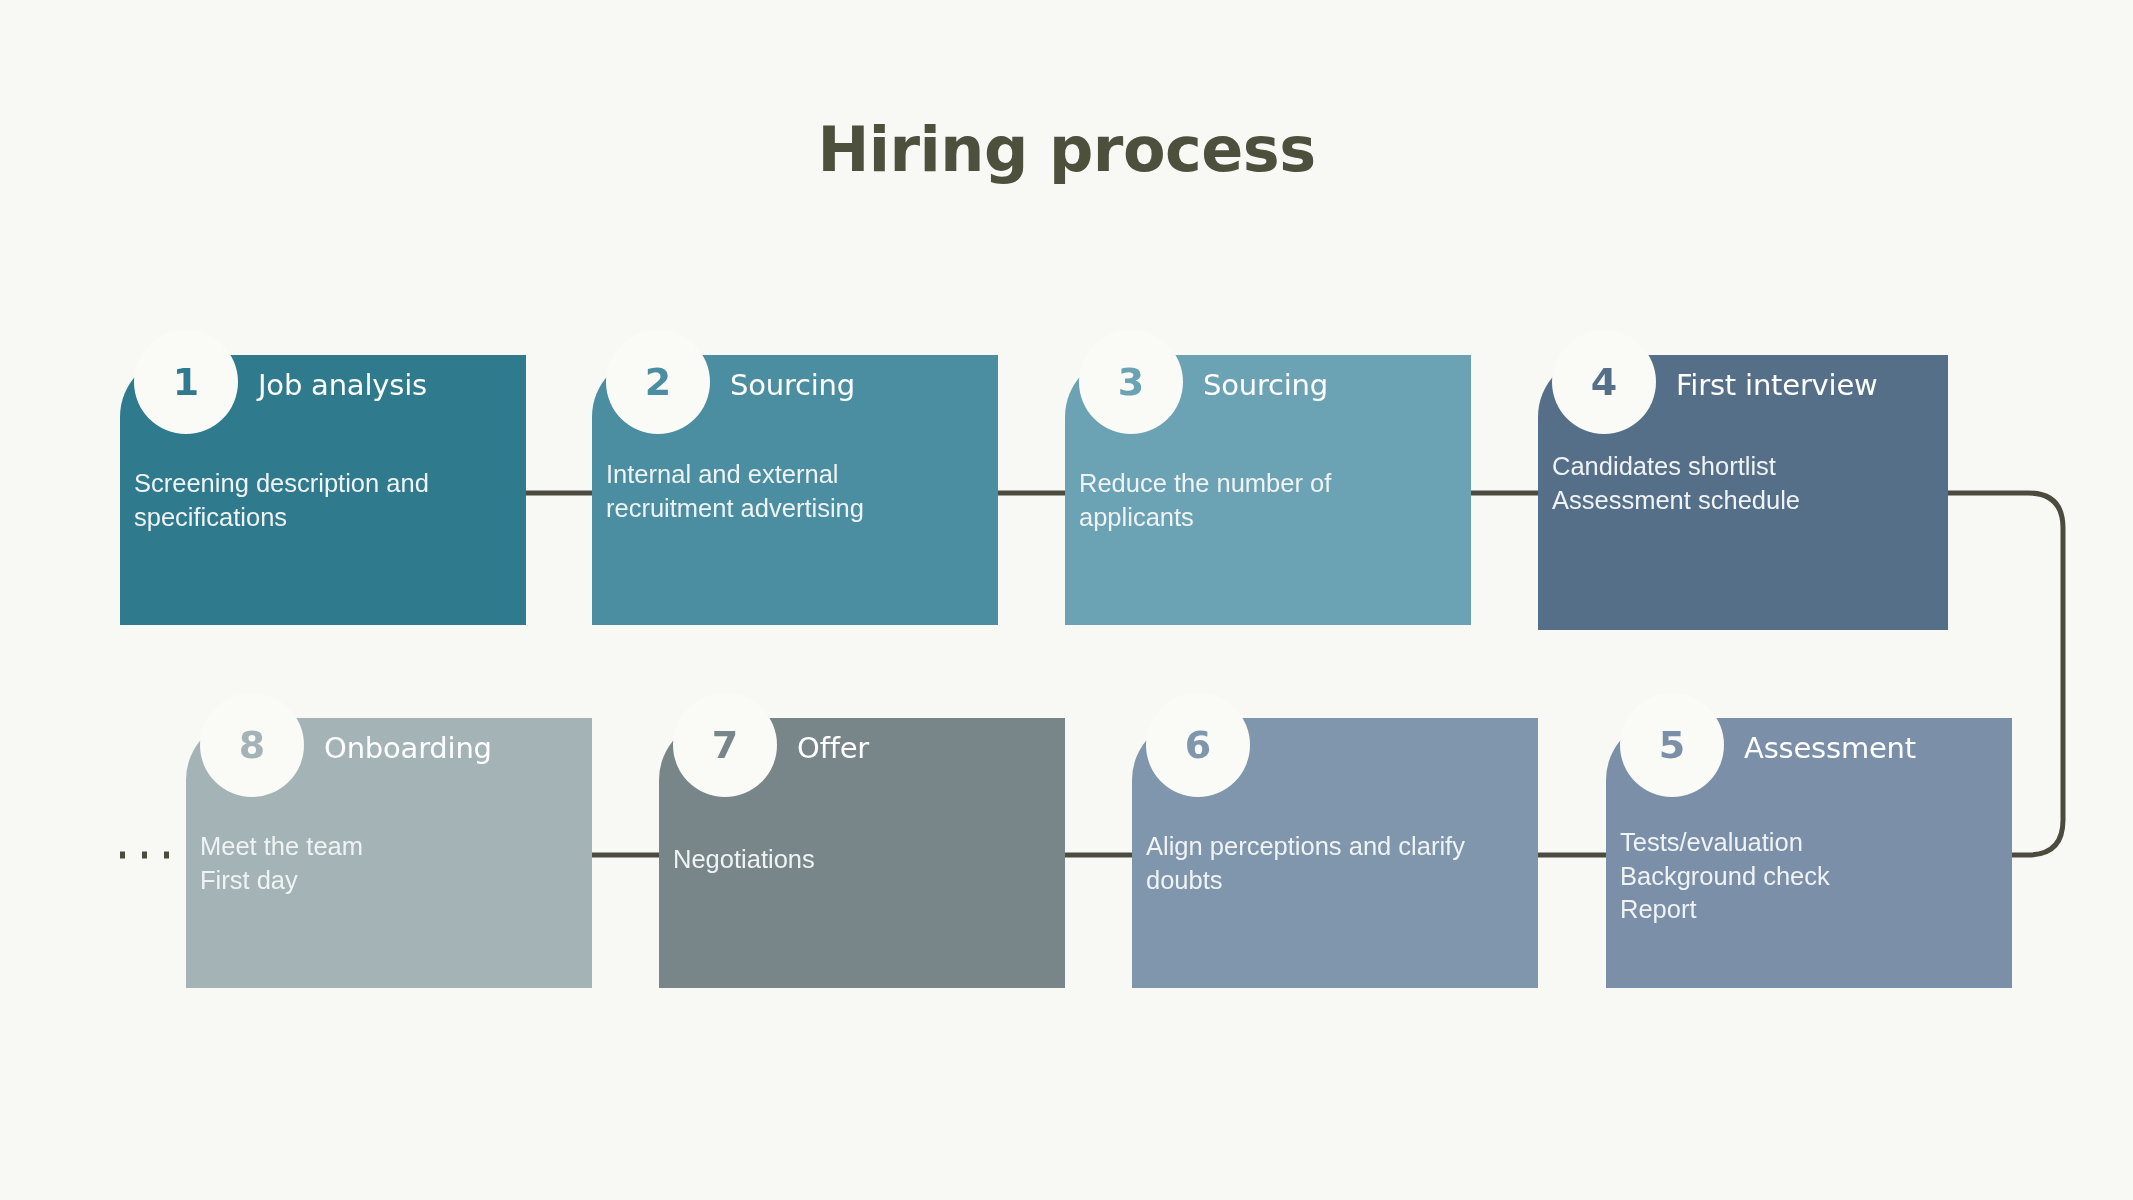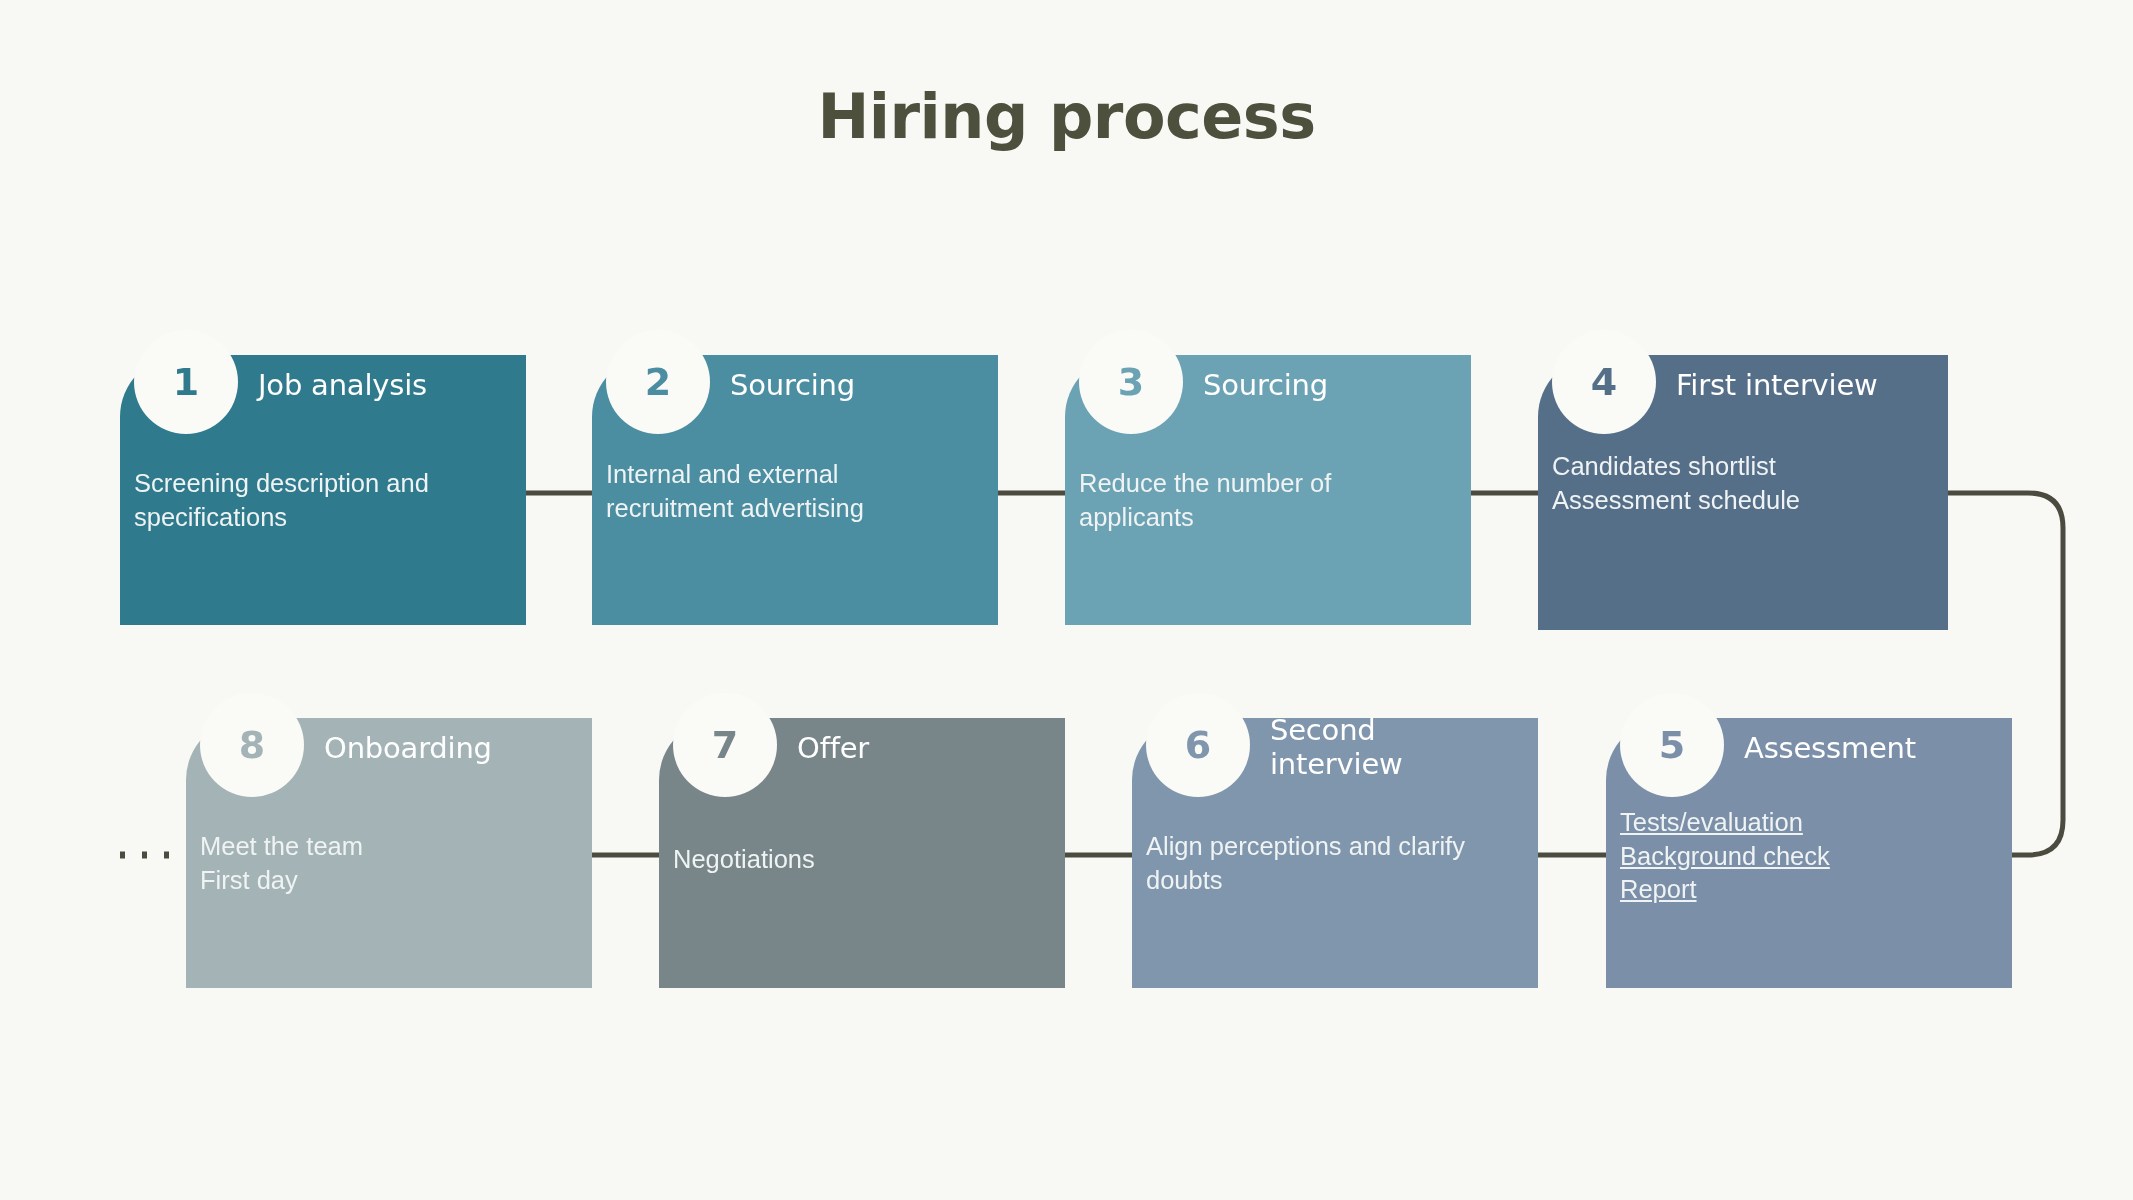--- a/index.html
+++ b/index.html
@@ -100,31 +100,31 @@
   #card-3 .card-title, #card-4 .card-title,
   #card-5 .card-title, #card-7 .card-title,
   #card-8 .card-title { top: 13px; }
   #card-6 .card-title { top: -5px; width: 200px; }
 
   
   #card-1 .card-body { top: 112px; width: 340px; }
   #card-2 .card-body { top: 103px; width: 340px; }
   #card-3 .card-body { top: 112px; width: 330px; }
   #card-4 .card-body { top: 95px;  width: 370px; }
-  #card-5 .card-body { top: 88px;  width: 360px; text-decoration: underline; }
+  #card-5 .card-body { top: 108px;  width: 360px; }
   #card-6 .card-body { top: 112px; width: 380px; }
   #card-7 .card-body { top: 125px; width: 340px; }
   #card-8 .card-body { top: 112px; width: 340px; }
 </style>
 </head>
 <body style="background: rgb(248, 248, 245);">
 
 <div id="stage">
 
-  <div id="page-title" style="color: rgb(77, 80, 60);">Hiring process</div>
+  <div id="page-title" style="color: rgb(77, 80, 60); margin-top: 33px;">Hiring process</div>
 
   <svg id="connectors" viewBox="0 0 2133 1200">
     <g fill="none" stroke="#4b4b3f" stroke-width="5">
 
       <line x1="526" y1="493" x2="592" y2="493"></line>
       <line x1="998" y1="493" x2="1065" y2="493"></line>
       <line x1="1471" y1="493" x2="1538" y2="493"></line>
 
       <path d="M 1948 493 L 2028 493 Q 2063 493 2063 528 L 2063 820 Q 2063 855 2028 855 L 2012 855"></path>
 
@@ -179,21 +179,20 @@
     <div class="card-title">Assessment</div>
     <div class="card-body">Tests/evaluation
 Background check
 Report</div>
   </div>
 
   <div class="card" id="card-6" style="background: rgb(128, 150, 173);">
     <div class="num-circle">
       <span style="color: rgb(128, 150, 173);">6</span>
     </div>
-    <div class="card-title">Second interview</div>
     <div class="card-body">Align perceptions and clarify
 doubts</div>
   </div>
 
   <div class="card" id="card-7" style="background: rgb(120, 134, 138);">
     <div class="num-circle">
       <span style="color: rgb(120, 134, 138);">7</span>
     </div>
     <div class="card-title">Offer</div>
     <div class="card-body">Negotiations</div>

